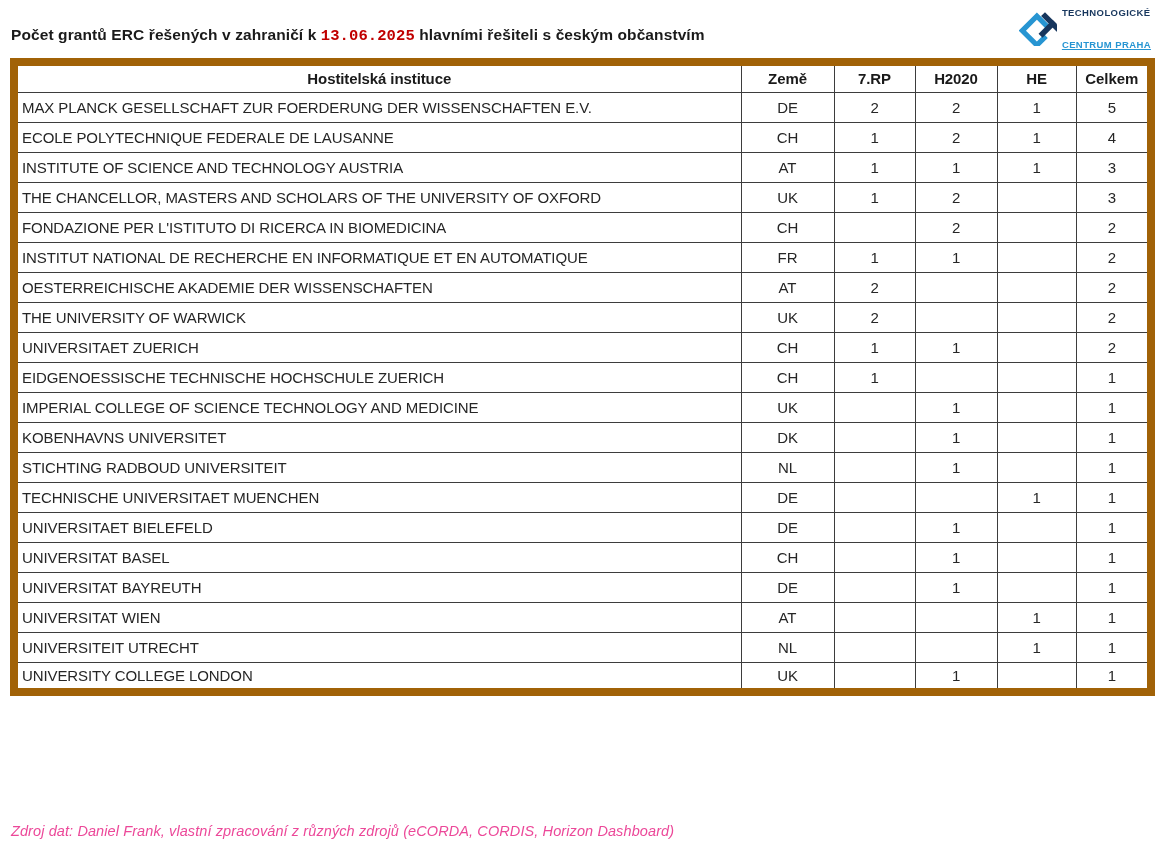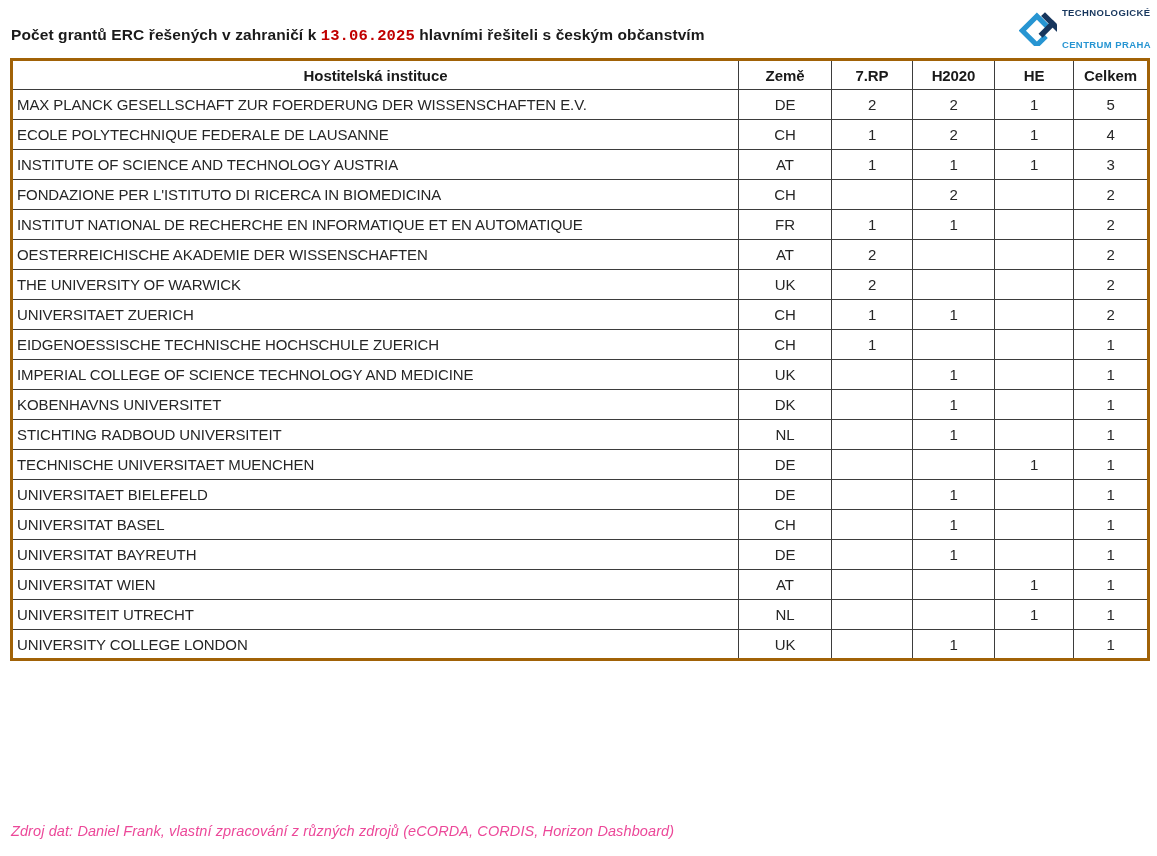--- a/index.html
+++ b/index.html
@@ -21,38 +21,38 @@
   }
   .title .date { color: #c00000; font-family: Liberation Mono, monospace; }
 
   
   .logo {
     position: absolute; right: 6px; top: 7px;
     display: flex; align-items: center; gap: 5px;
   }
   .logo-text { display: flex; flex-direction: column; justify-content: center; line-height: 1.25; gap: 20px; }
   .logo-line1 { font-size: 9.5px; font-weight: bold; color: #17365d; letter-spacing: 0.4px; }
-  .logo-line2 { font-size: 9.5px; font-weight: bold; color: #2795d2; letter-spacing: 0.4px; }
+  .logo-line2 { font-size: 9.5px; font-weight: bold; color: #2795d2; letter-spacing: 0.4px; text-decoration: underline; }
 
   
   table.grants {
     position: absolute; left: 10px; top: 58px;
     width: 1137px;
     border-collapse: collapse; table-layout: fixed;
     font-size: 15px;
   }
   table.grants th, table.grants td {
     border: 1.5px solid #3d3d3d;
     height: 30px;
     padding: 0 4px;
     color: #262626;
     letter-spacing: -0.1px;
     overflow: hidden; white-space: nowrap;
   }
-  table.grants { border: 3px solid #a16207; }
+  table.grants { border: 8px solid #a16207; }
   table.grants th {
     font-weight: bold; color: #1a1a1a;
     text-align: center; font-size: 15px;
   }
   th.col-inst, td.col-inst { text-align: left; padding-left: 6px; }
   td.col-num { text-align: center; }
 
   
   .source-note {
     position: absolute; left: 11px; top: 823px;
@@ -125,20 +125,28 @@
         </tr>
         <tr>
           <td class="col-inst">INSTITUTE OF SCIENCE AND TECHNOLOGY AUSTRIA</td>
           <td class="col-num">AT</td>
           <td class="col-num">1</td>
           <td class="col-num">1</td>
           <td class="col-num">1</td>
           <td class="col-num">3</td>
         </tr>
         <tr>
+          <td class="col-inst">THE CHANCELLOR, MASTERS AND SCHOLARS OF THE UNIVERSITY OF OXFORD</td>
+          <td class="col-num">UK</td>
+          <td class="col-num">1</td>
+          <td class="col-num">2</td>
+          <td class="col-num"></td>
+          <td class="col-num">3</td>
+        </tr>
+        <tr>
           <td class="col-inst">FONDAZIONE PER L'ISTITUTO DI RICERCA IN BIOMEDICINA</td>
           <td class="col-num">CH</td>
           <td class="col-num"></td>
           <td class="col-num">2</td>
           <td class="col-num"></td>
           <td class="col-num">2</td>
         </tr>
         <tr>
           <td class="col-inst">INSTITUT NATIONAL DE RECHERCHE EN INFORMATIQUE ET EN AUTOMATIQUE</td>
           <td class="col-num">FR</td>

